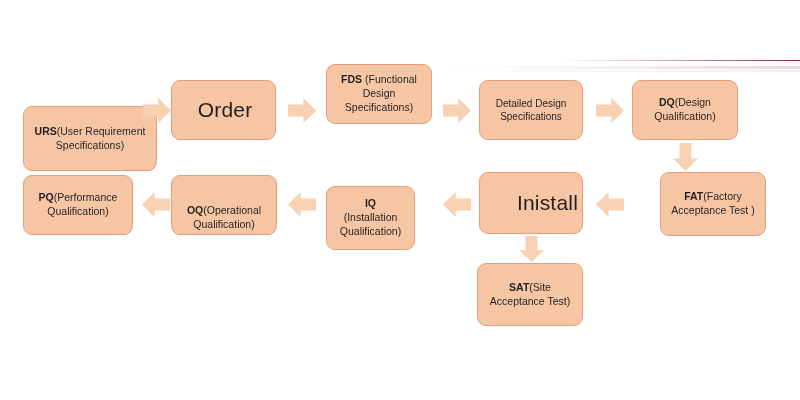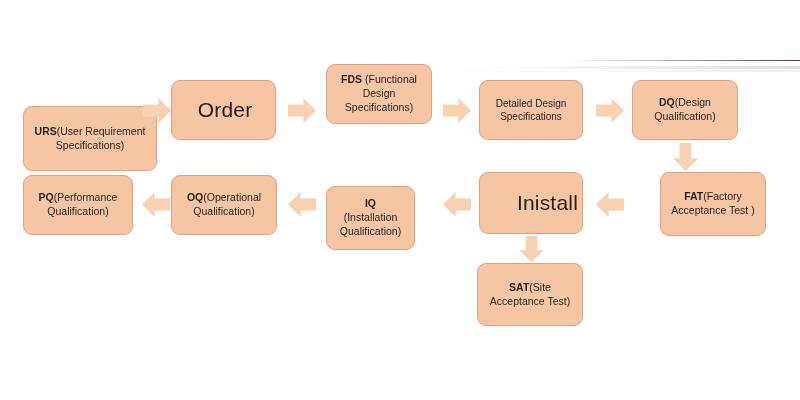--- a/index.html
+++ b/index.html
@@ -133,21 +133,21 @@
   <div class="arrow down" style="left:672px; top:143px; width:27px; height:28px;"></div>
 
   <div class="node small" style="left:23px; top:175px; width:110px; height:60px;">
     <span class="txt">
       <b class="abbr">PQ</b><span>(Performance Qualification)</span>
     </span>
   </div>
 
   <div class="arrow left" style="left:142px; top:191px; width:28px; height:27px;"></div>
 
-  <div class="node small" style="left:171px; top:175px; width:106px; height:60px;">
+  <div class="node small" style="left:171px; top:175px; width:106px; height:60px;align-items:flex-end;">
     <span class="txt">
       <b class="abbr">OQ</b><span>(Operational Qualification)</span>
     </span>
   </div>
 
   <div class="arrow left" style="left:288px; top:191px; width:28px; height:27px;"></div>
 
   <div class="node small" style="left:326px; top:172px; width:89px; height:64px;margin-top:14px;">
     <span class="txt">
       <b class="abbr">IQ</b><br><span>(Installation Qualification)</span>

